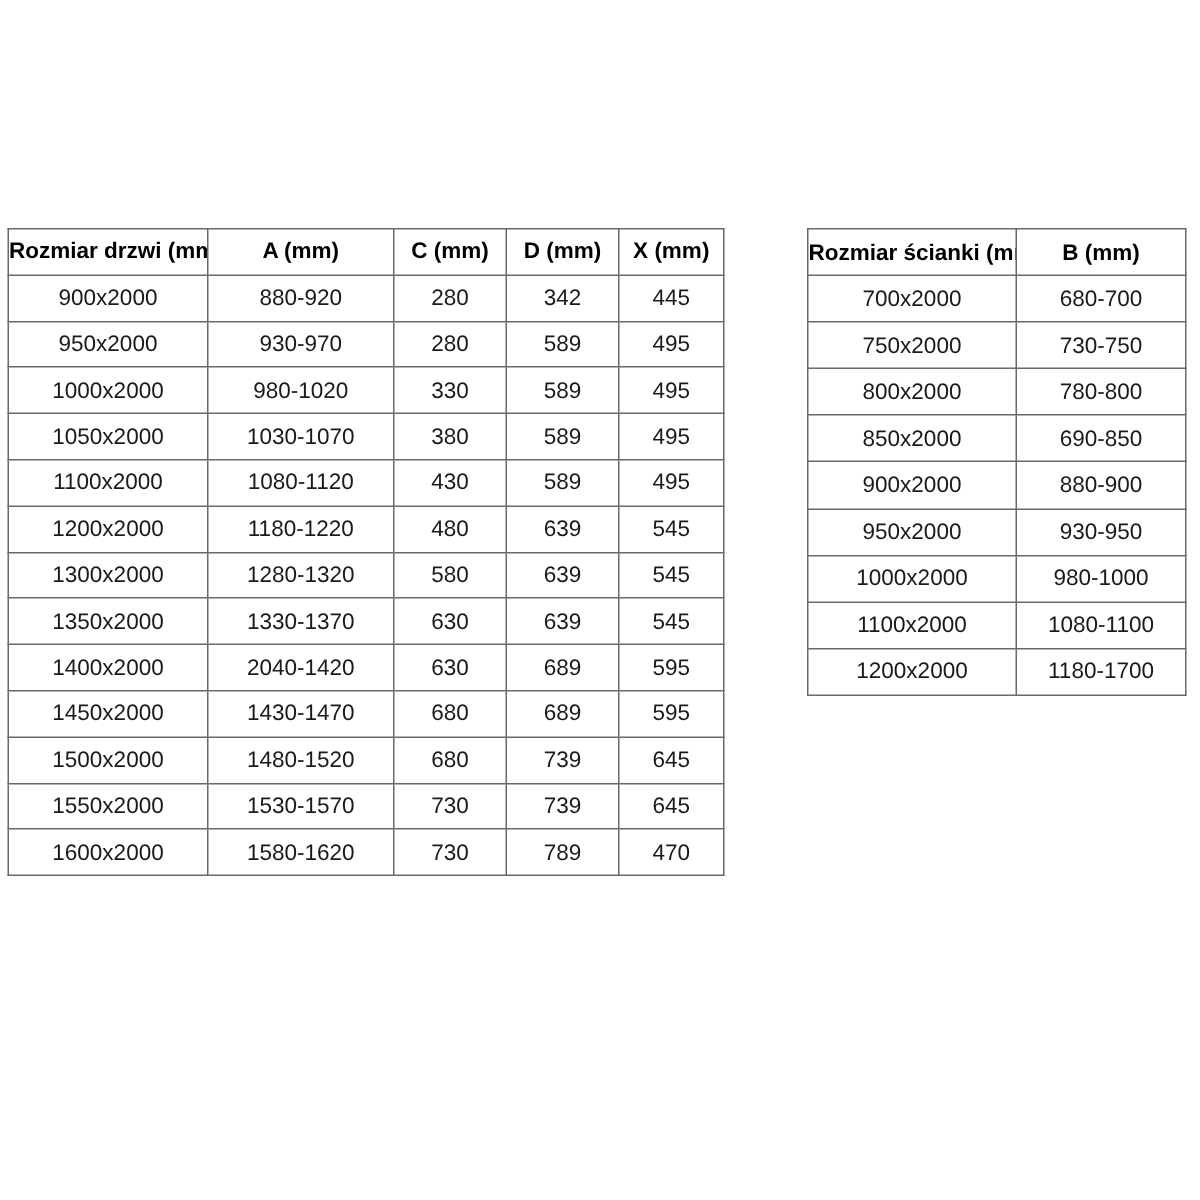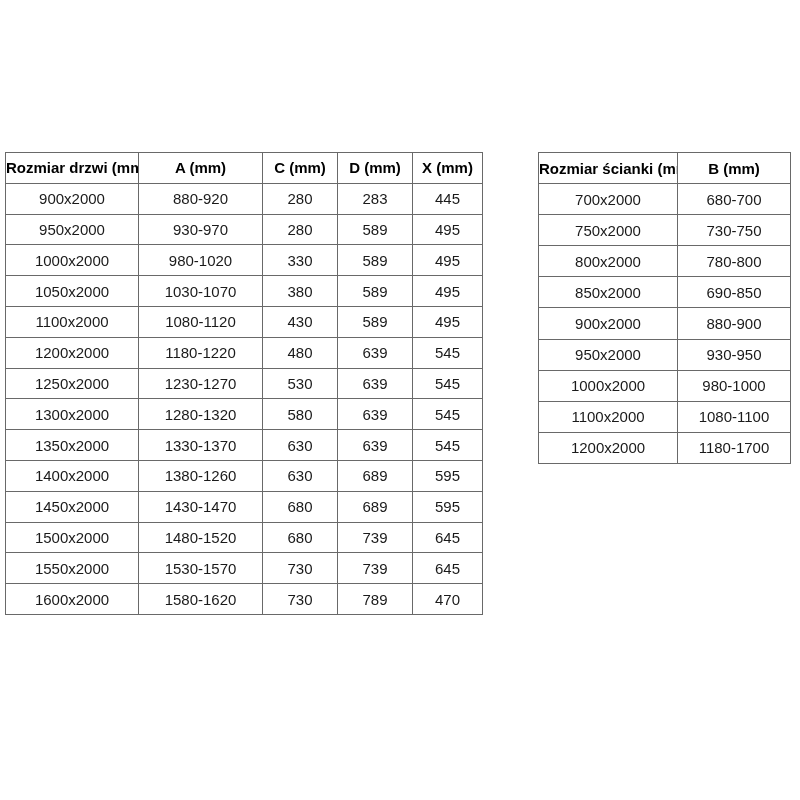--- a/index.html
+++ b/index.html
@@ -64,21 +64,21 @@
         <th>C (mm)</th>
         <th>D (mm)</th>
         <th>X (mm)</th>
       </tr>
     </thead>
     <tbody>
       <tr>
         <td>900x2000</td>
         <td>880-920</td>
         <td>280</td>
-        <td>283</td>
+        <td>342</td>
         <td>445</td>
       </tr>
       <tr>
         <td>950x2000</td>
         <td>930-970</td>
         <td>280</td>
         <td>589</td>
         <td>495</td>
       </tr>
       <tr>
@@ -103,43 +103,36 @@
         <td>495</td>
       </tr>
       <tr>
         <td>1200x2000</td>
         <td>1180-1220</td>
         <td>480</td>
         <td>639</td>
         <td>545</td>
       </tr>
       <tr>
-        <td>1250x2000</td>
-        <td>1230-1270</td>
-        <td>530</td>
-        <td>639</td>
-        <td>545</td>
-      </tr>
-      <tr>
         <td>1300x2000</td>
         <td>1280-1320</td>
         <td>580</td>
         <td>639</td>
         <td>545</td>
       </tr>
       <tr>
         <td>1350x2000</td>
         <td>1330-1370</td>
         <td>630</td>
         <td>639</td>
         <td>545</td>
       </tr>
       <tr>
         <td>1400x2000</td>
-        <td>1380-1260</td>
+        <td>2040-1420</td>
         <td>630</td>
         <td>689</td>
         <td>595</td>
       </tr>
       <tr>
         <td>1450x2000</td>
         <td>1430-1470</td>
         <td>680</td>
         <td>689</td>
         <td>595</td>

